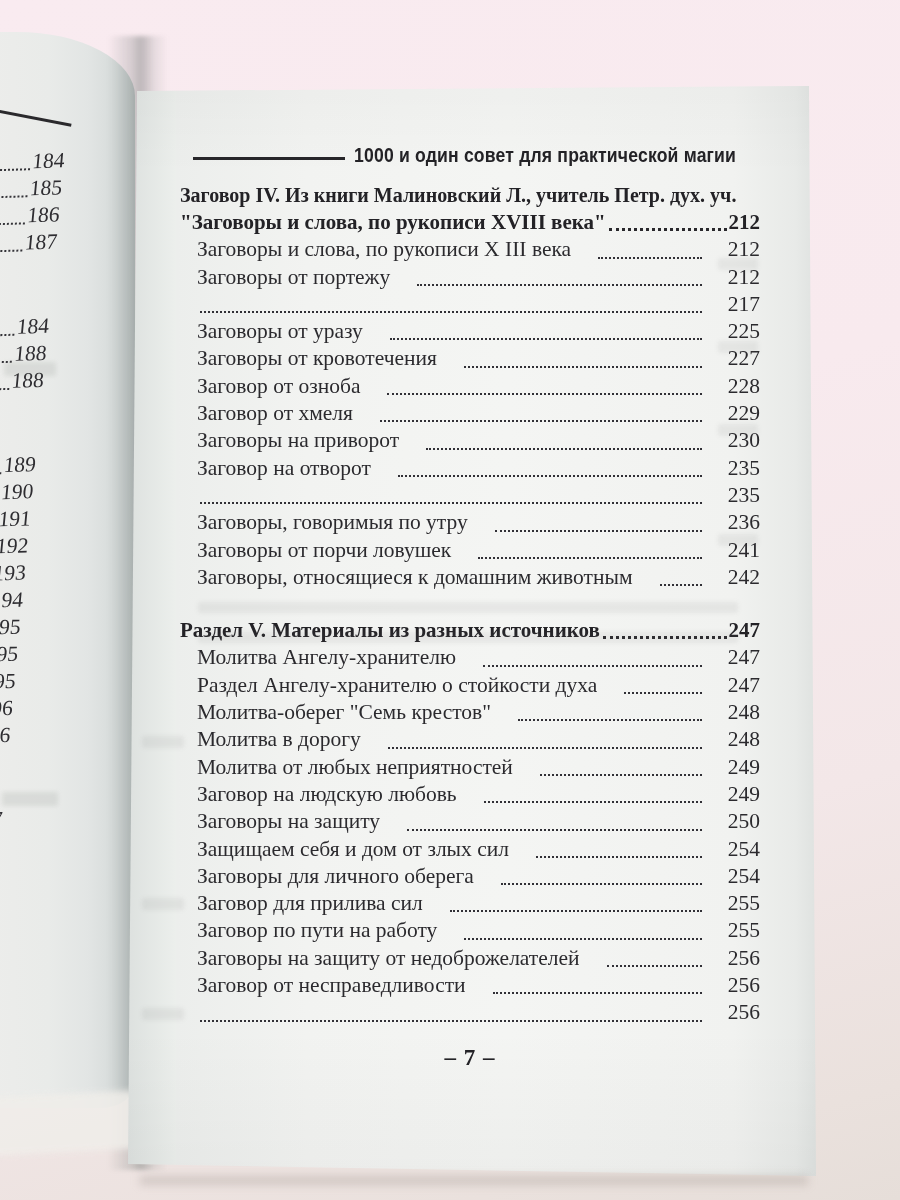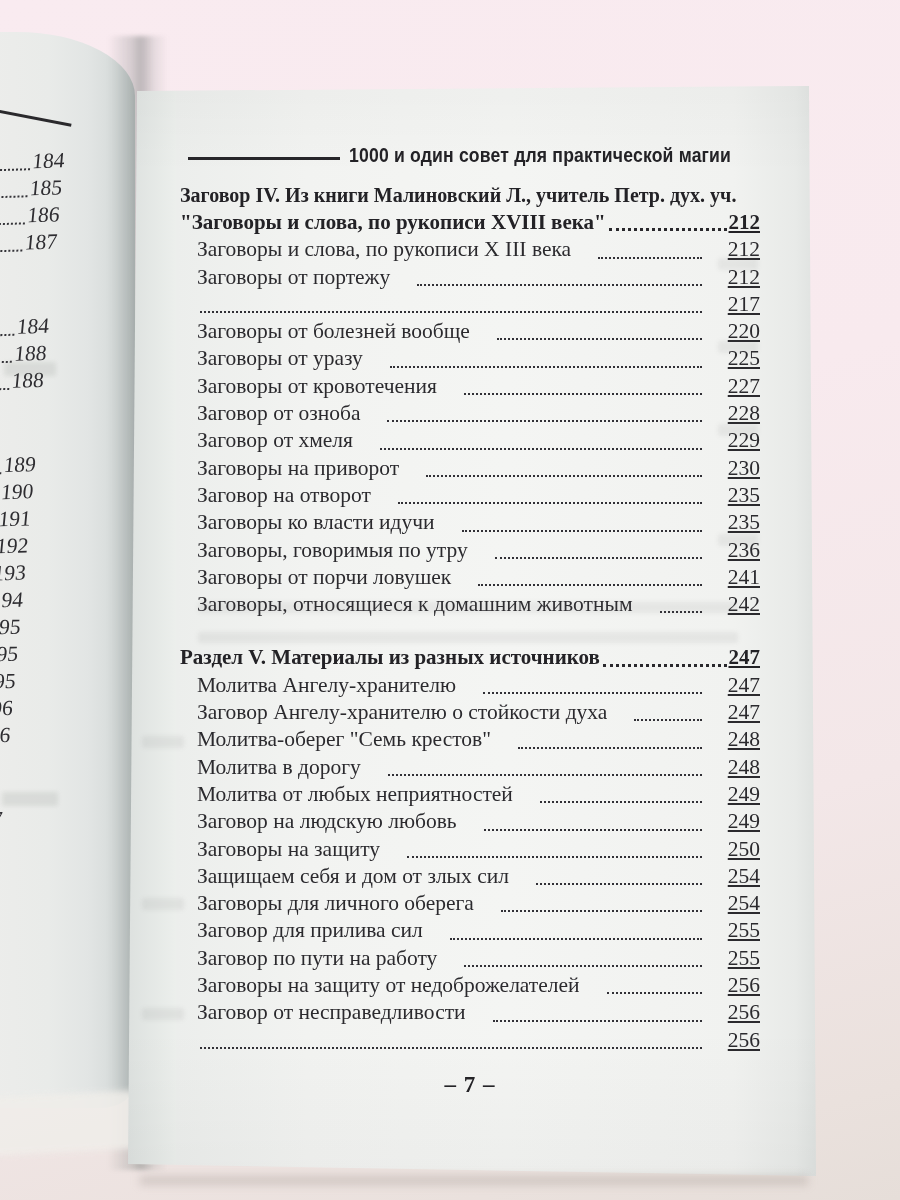--- a/index.html
+++ b/index.html
@@ -51,38 +51,38 @@
   .page-bottom-shadow{
     position:absolute;left:140px;top:1176px;width:668px;height:9px;
     background:rgba(150,140,134,.30);filter:blur(4px);
   }
   .stack-edge{
     position:absolute;left:-12px;top:1094px;width:150px;height:58px;
     background:#f0eeea;transform:rotate(-3deg);border-radius:8px;filter:blur(3px);opacity:.85;
   }
 
   
-  .page-header{position:absolute;left:60px;top:58px;width:600px;display:flex;align-items:center;}
+  .page-header{position:absolute;left:60px;top:58px;width:600px;display:flex;align-items:center;justify-content:flex-end;}
   .header-rule{width:152px;height:3px;background:#27262a;margin:6px 9px 0 0;flex:none;}
   .header-title{
     font-family:"Liberation Sans","DejaVu Sans",sans-serif;font-weight:700;font-size:20px;
     color:#232226;white-space:nowrap;transform:scaleX(.88);transform-origin:left center;
     letter-spacing:.2px;
   }
 
   
   .toc{position:absolute;left:52px;top:96px;width:580px;color:#2b2a2e;}
   .pre-line{font-weight:700;font-size:20px;line-height:27px;white-space:nowrap;color:#232226;}
   .toc-row{display:flex;align-items:baseline;height:27.3px;line-height:27.3px;font-size:21.5px;}
   .toc-row.bold{font-weight:700;font-size:21px;color:#232226;}
   .toc-title{white-space:nowrap;}
   .toc-leader{flex:1;min-width:10px;border-bottom:2.6px dotted #313036;
               align-self:flex-end;margin:0 2px 5px 3px;}
   .toc-row.bold .toc-leader{border-bottom:3px dotted #29282c;}
-  .toc-page{white-space:nowrap;text-decoration:underline;}
+  .toc-page{white-space:nowrap;}
   .items .toc-row{padding-left:17px;gap:24px;}
   .toc-section + .toc-section{margin-top:26px;}
 
   .page-footer{margin-top:18px;text-align:center;font-weight:700;font-size:23px;
                letter-spacing:1px;color:#242327;}
 
   
   .ghost{position:absolute;background:rgba(95,105,98,.09);filter:blur(2px);border-radius:3px;}
 </style>
 </head>
@@ -200,25 +200,20 @@
             <div class="toc-row">
               <span class="toc-title">Заговоры от портежу</span>
               <span class="toc-leader"></span>
               <span class="toc-page">212</span>
             </div>
             <div class="toc-row">
               <span class="toc-leader"></span>
               <span class="toc-page">217</span>
             </div>
             <div class="toc-row">
-              <span class="toc-title">Заговоры от болезней вообще</span>
-              <span class="toc-leader"></span>
-              <span class="toc-page">220</span>
-            </div>
-            <div class="toc-row">
               <span class="toc-title">Заговоры от уразу</span>
               <span class="toc-leader"></span>
               <span class="toc-page">225</span>
             </div>
             <div class="toc-row">
               <span class="toc-title">Заговоры от кровотечения</span>
               <span class="toc-leader"></span>
               <span class="toc-page">227</span>
             </div>
             <div class="toc-row">
@@ -235,21 +230,20 @@
               <span class="toc-title">Заговоры на приворот</span>
               <span class="toc-leader"></span>
               <span class="toc-page">230</span>
             </div>
             <div class="toc-row">
               <span class="toc-title">Заговор на отворот</span>
               <span class="toc-leader"></span>
               <span class="toc-page">235</span>
             </div>
             <div class="toc-row">
-              <span class="toc-title">Заговоры ко власти идучи</span>
               <span class="toc-leader"></span>
               <span class="toc-page">235</span>
             </div>
             <div class="toc-row">
               <span class="toc-title">Заговоры, говоримыя по утру</span>
               <span class="toc-leader"></span>
               <span class="toc-page">236</span>
             </div>
             <div class="toc-row">
               <span class="toc-title">Заговоры от порчи ловушек</span>
@@ -269,21 +263,21 @@
             <span class="toc-leader"></span>
             <span class="toc-page">247</span>
           </div>
           <div class="items">
             <div class="toc-row">
               <span class="toc-title">Молитва Ангелу-хранителю</span>
               <span class="toc-leader"></span>
               <span class="toc-page">247</span>
             </div>
             <div class="toc-row">
-              <span class="toc-title">Заговор Ангелу-хранителю о стойкости духа</span>
+              <span class="toc-title">Раздел Ангелу-хранителю о стойкости духа</span>
               <span class="toc-leader"></span>
               <span class="toc-page">247</span>
             </div>
             <div class="toc-row">
               <span class="toc-title">Молитва-оберег "Семь крестов"</span>
               <span class="toc-leader"></span>
               <span class="toc-page">248</span>
             </div>
             <div class="toc-row">
               <span class="toc-title">Молитва в дорогу</span>

